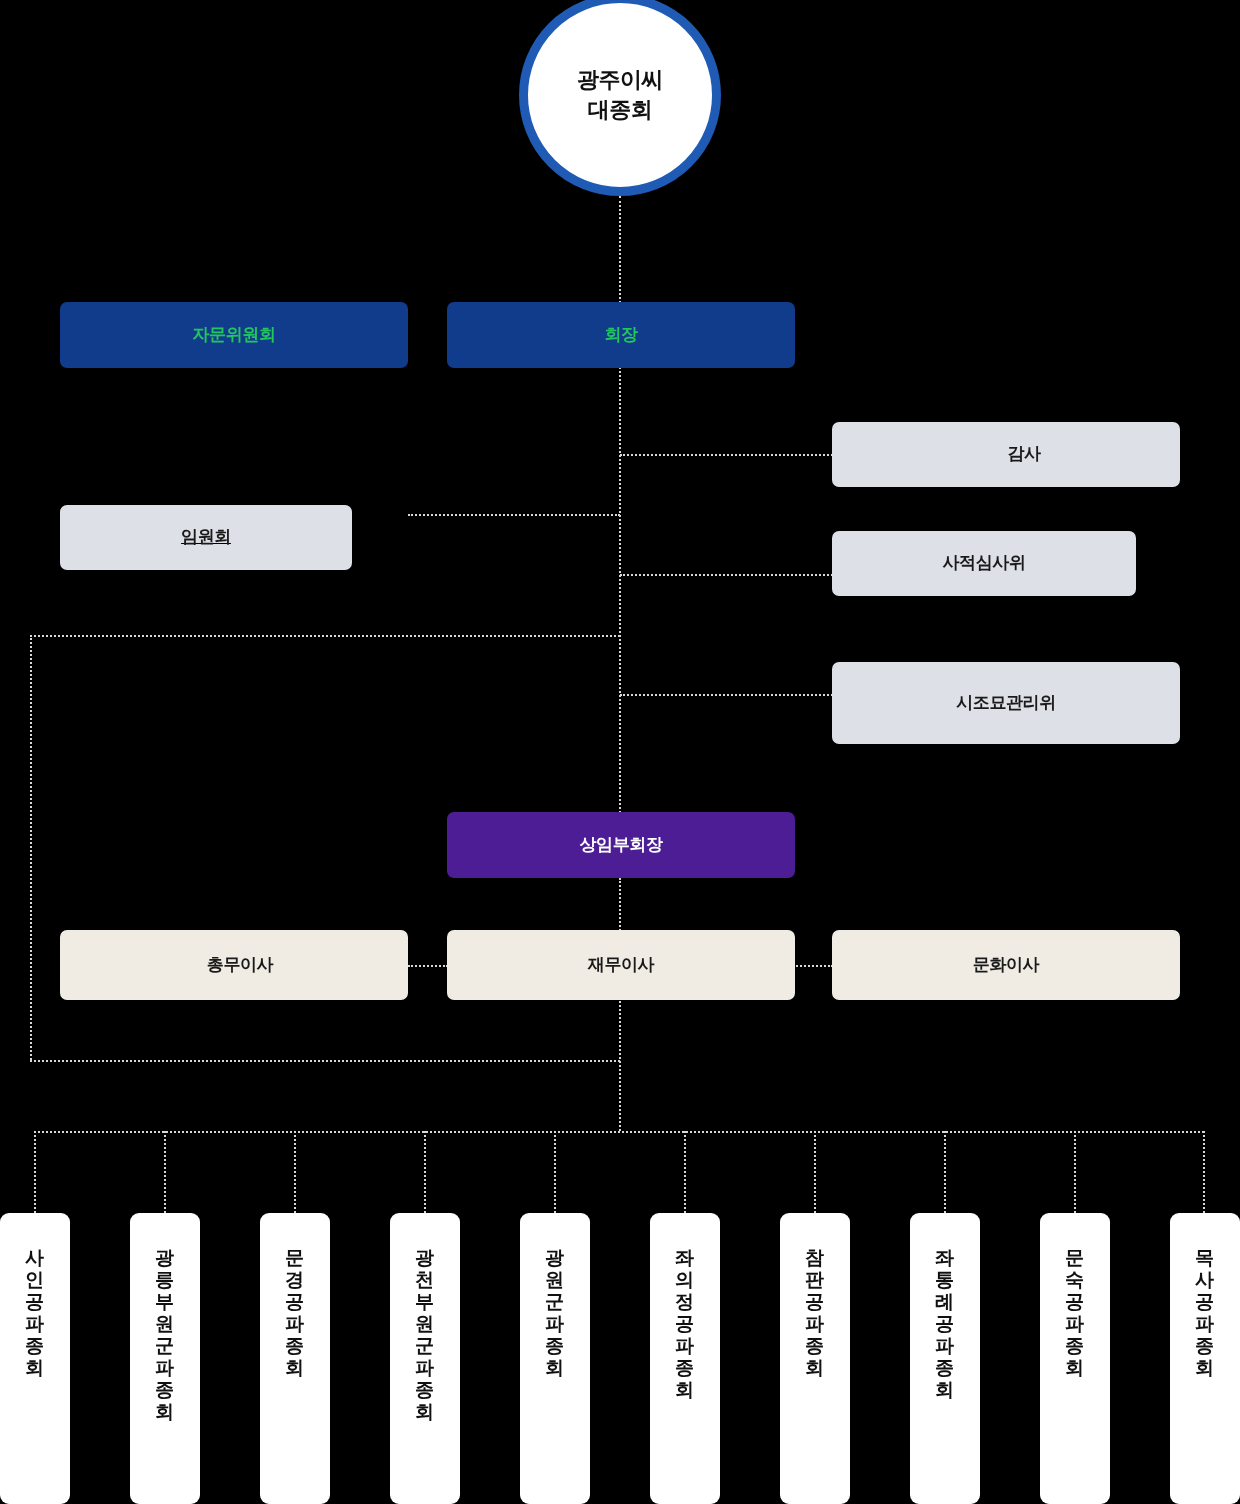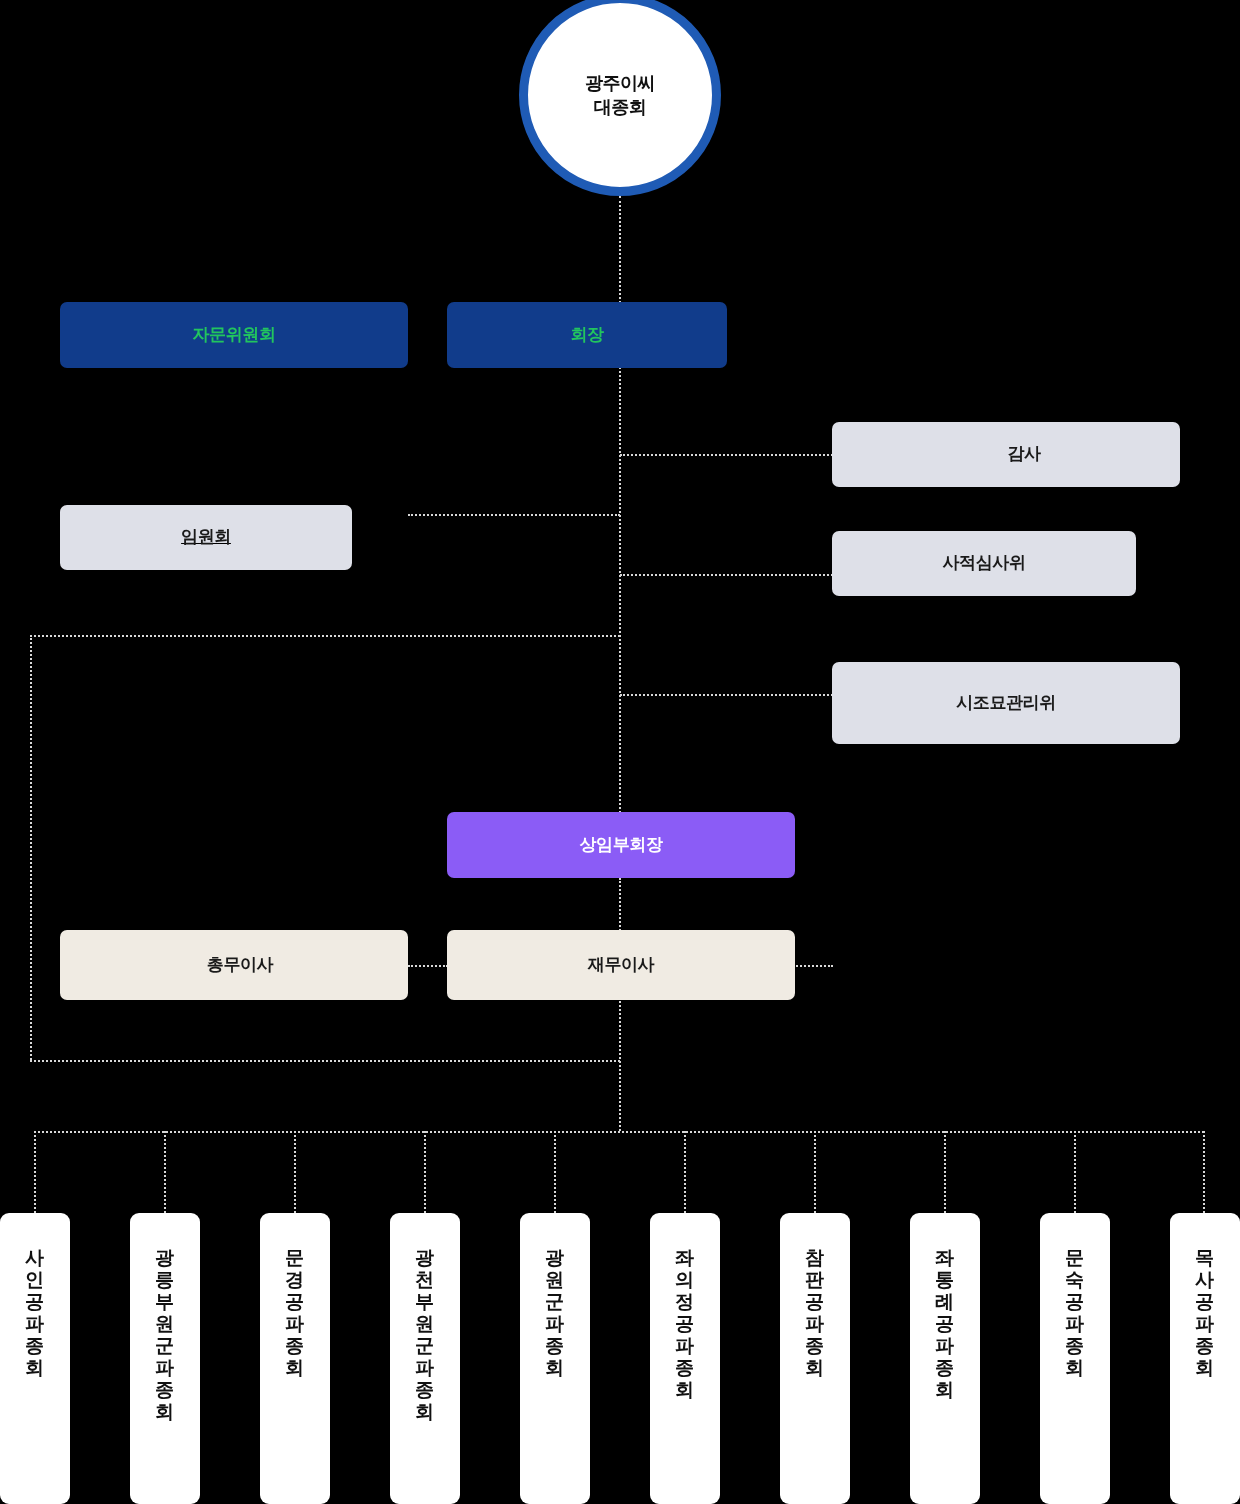--- a/index.html
+++ b/index.html
@@ -31,21 +31,21 @@
     position:absolute;
     left:519px; top:-6px;
     width:202px; height:202px;
     border-radius:50%;
     background:#ffffff;
     border:9px solid #1f5bb5;
     display:flex; align-items:center; justify-content:center;
     text-align:center;
   }
   .root-node .root-label {
-    font-size:18px;
+    font-size:22px;
     font-weight:600;
     color:#111111;
     line-height:1.35;
     letter-spacing:-0.5px;
     white-space:pre-line;
   }
 
   
   .box {
     position:absolute;
@@ -61,21 +61,21 @@
     letter-spacing:-0.4px;
     line-height:1.2;
   }
 
   .box.primary { background:#113c8b; }
   .box.primary .box-label { color:#22c55e; }
 
   .box.muted { background:#dee0e8; }
   .box.muted .box-label { color:#1a1a1a; }
 
-  .box.accent { background:#8b5cf6; }
+  .box.accent { background:#4c1d95; }
   .box.accent .box-label { color:#ffffff; }
 
   .box.cream { background:#f0ebe3; }
   .box.cream .box-label { color:#1a1a1a; }
 
   
   .vbox {
     position:absolute;
     top:1213px;
     width:70px;
@@ -136,21 +136,21 @@
   <div class="conn v" style="left:1203px; top:1131px; height:82px;"></div>
 
   <div class="root-node">
     <div class="root-label">광주이씨
 대종회</div>
   </div>
 
   <div class="box primary" style="left:60px; top:302px; width:348px; height:66px;">
     <span class="box-label">자문위원회</span>
   </div>
-  <div class="box primary" style="left:447px; top:302px; width:280px; height:66px;">
+  <div class="box primary" style="left:447px; top:302px; width:348px; height:66px;">
     <span class="box-label">회장</span>
   </div>
 
   <div class="box muted" style="left:832px; top:422px; width:348px; height:65px;padding-left:36px;">
     <span class="box-label">감사</span>
   </div>
   <div class="box muted" style="left:832px; top:531px; width:304px; height:65px;">
     <span class="box-label">사적심사위</span>
   </div>
   <div class="box muted" style="left:832px; top:662px; width:348px; height:82px;">
@@ -164,20 +164,23 @@
   <div class="box accent" style="left:447px; top:812px; width:348px; height:66px;">
     <span class="box-label">상임부회장</span>
   </div>
 
   <div class="box cream" style="left:60px; top:930px; width:348px; height:70px;padding-left:12px;">
     <span class="box-label">총무이사</span>
   </div>
   <div class="box cream" style="left:447px; top:930px; width:348px; height:70px;">
     <span class="box-label">재무이사</span>
   </div>
+  <div class="box cream" style="left:832px; top:930px; width:348px; height:70px;">
+    <span class="box-label">문화이사</span>
+  </div>
 
   <div class="vbox" style="left:0px;">
     <span class="vbox-label">사인공파종회</span>
   </div>
   <div class="vbox" style="left:130px;">
     <span class="vbox-label">광릉부원군파종회</span>
   </div>
   <div class="vbox" style="left:260px;">
     <span class="vbox-label">문경공파종회</span>
   </div>

